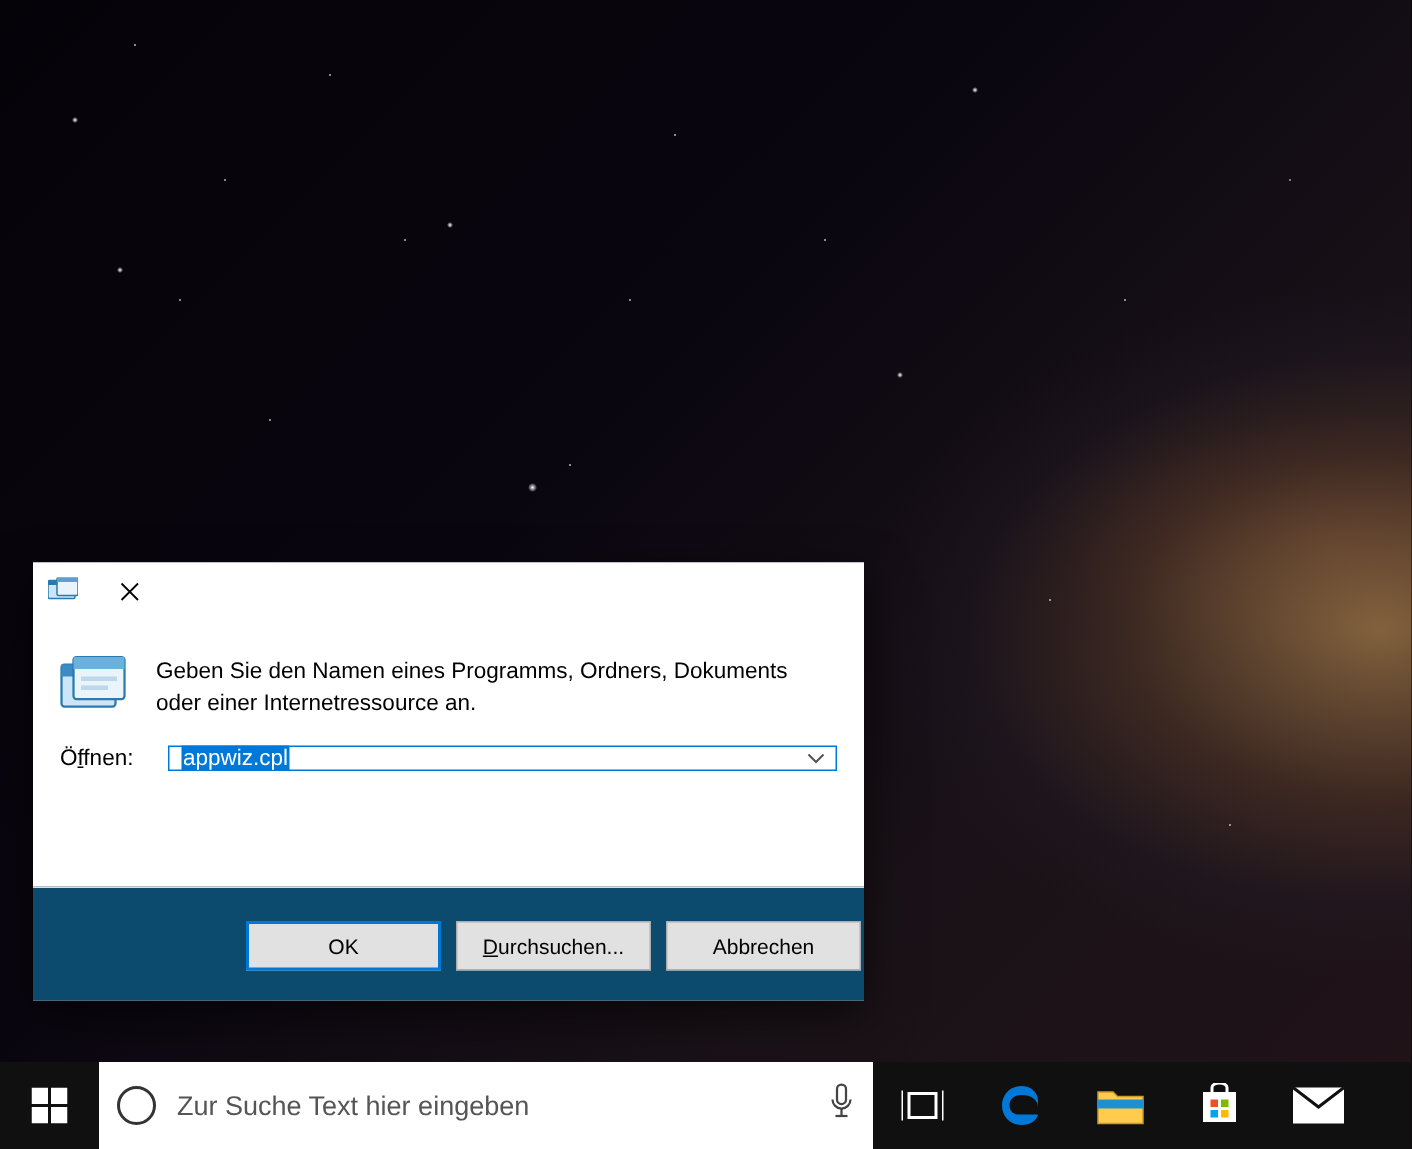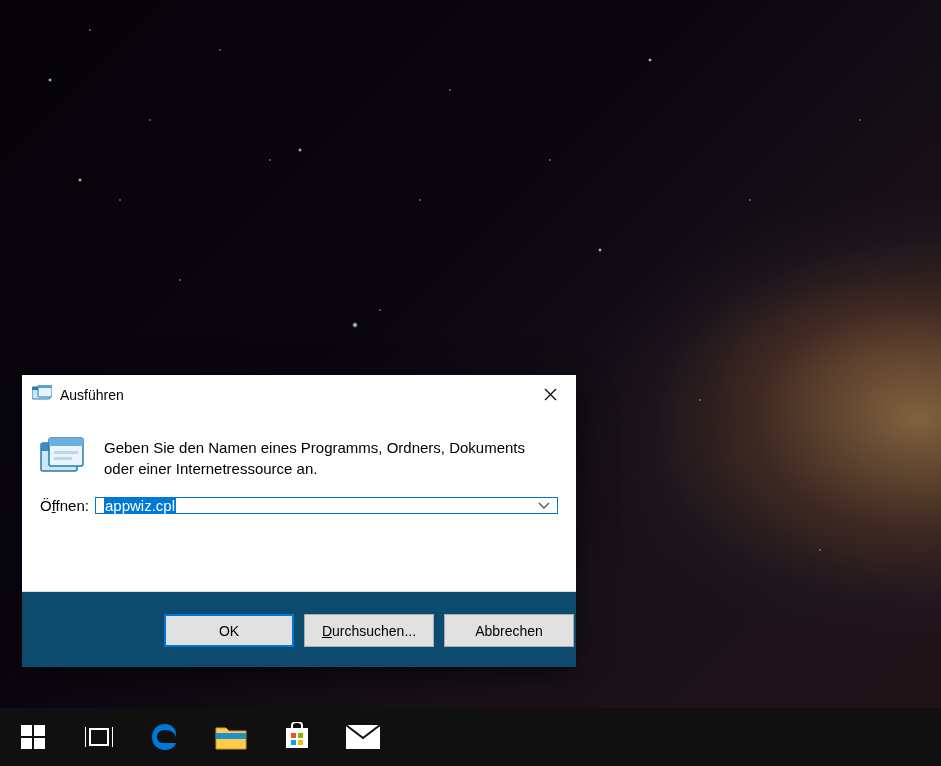--- a/index.html
+++ b/index.html
@@ -52,21 +52,21 @@
     }
     .titlebar .title-icon { margin-right: 8px; }
     .titlebar .title-text { flex: 1; font-size: 14px; color: #000; }
     .titlebar .close-btn {
       width: 52px; height: 40px; display: flex; align-items: center; justify-content: center;
       cursor: pointer;
     }
     .content { padding: 22px 18px 10px 18px; display: flex; gap: 20px; }
     .big-icon { flex: 0 0 44px; }
     .description { font-size: 15px; line-height: 1.4; color: #000; }
-    .input-row { display: flex; align-items: center; padding: 8px 18px 0 18px; gap: 6px; }
+    .input-row { display: flex; align-items: center; padding: 8px 18px 0 18px; gap: 23px; }
     .input-label { font-size: 15px; }
     .input-label u { text-decoration: underline; }
     .combo {
       flex: 1; position: relative;
       border: 1px solid #0078d7; height: 17px;
       display: flex; align-items: center;
     }
     .combo .chev {
       width: 26px; display: flex; align-items: center; justify-content: center;
       cursor: pointer; color: #555;
@@ -121,21 +121,20 @@
 <div class="run-dialog">
   <div class="titlebar">
     <span class="title-icon">
       <svg width="20" height="16" viewBox="0 0 20 16">
         <rect x="0" y="2" width="18" height="12" rx="1" fill="#cde6f7" stroke="#2a7ab0"></rect>
         <rect x="0" y="2" width="18" height="3" fill="#2a7ab0"></rect>
         <rect x="6" y="0" width="14" height="12" rx="1" fill="#e8f3fb" stroke="#2a7ab0"></rect>
         <rect x="6" y="0" width="14" height="3" fill="#5aa0d0"></rect>
       </svg>
     </span>
-    <span class="title-text">Ausführen</span>
     <div class="close-btn">
       <svg width="13" height="13" viewBox="0 0 13 13">
         <path d="M1 1 L12 12 M12 1 L1 12" stroke="#000" stroke-width="1.2"></path>
       </svg>
     </div>
   </div>
 
   <div class="content">
     <div class="big-icon">
       <svg width="44" height="38" viewBox="0 0 44 38">
@@ -174,20 +173,32 @@
 
 <div class="taskbar">
   <div class="start-btn">
     <svg width="24" height="24" viewBox="0 0 24 24">
       <rect x="0" y="0" width="11" height="11" fill="#fff"></rect>
       <rect x="13" y="0" width="11" height="11" fill="#fff"></rect>
       <rect x="0" y="13" width="11" height="11" fill="#fff"></rect>
       <rect x="13" y="13" width="11" height="11" fill="#fff"></rect>
     </svg>
   </div>
+  <div class="searchbox">
+    <div class="cortana-circle"></div>
+    <div class="search-text">Zur Suche Text hier eingeben</div>
+    <div class="mic">
+      <svg width="18" height="26" viewBox="0 0 18 26">
+        <rect x="6" y="1" width="6" height="13" rx="3" fill="none" stroke="#444" stroke-width="1.5"></rect>
+        <path d="M3 11 a6 6 0 0 0 12 0" fill="none" stroke="#444" stroke-width="1.5"></path>
+        <line x1="9" y1="17" x2="9" y2="22" stroke="#444" stroke-width="1.5"></line>
+        <line x1="5" y1="22" x2="13" y2="22" stroke="#444" stroke-width="1.5"></line>
+      </svg>
+    </div>
+  </div>
   <div class="task-icons">
     <div class="task-icon">
       <svg width="28" height="24" viewBox="0 0 28 24">
         <line x1="0" y1="2" x2="0" y2="22" stroke="#fff" stroke-width="2"></line>
         <line x1="28" y1="2" x2="28" y2="22" stroke="#fff" stroke-width="2"></line>
         <rect x="5" y="4" width="18" height="16" stroke="#fff" stroke-width="2" fill="none"></rect>
       </svg>
     </div>
     <div class="task-icon">
       <svg width="32" height="32" viewBox="0 0 32 32">

